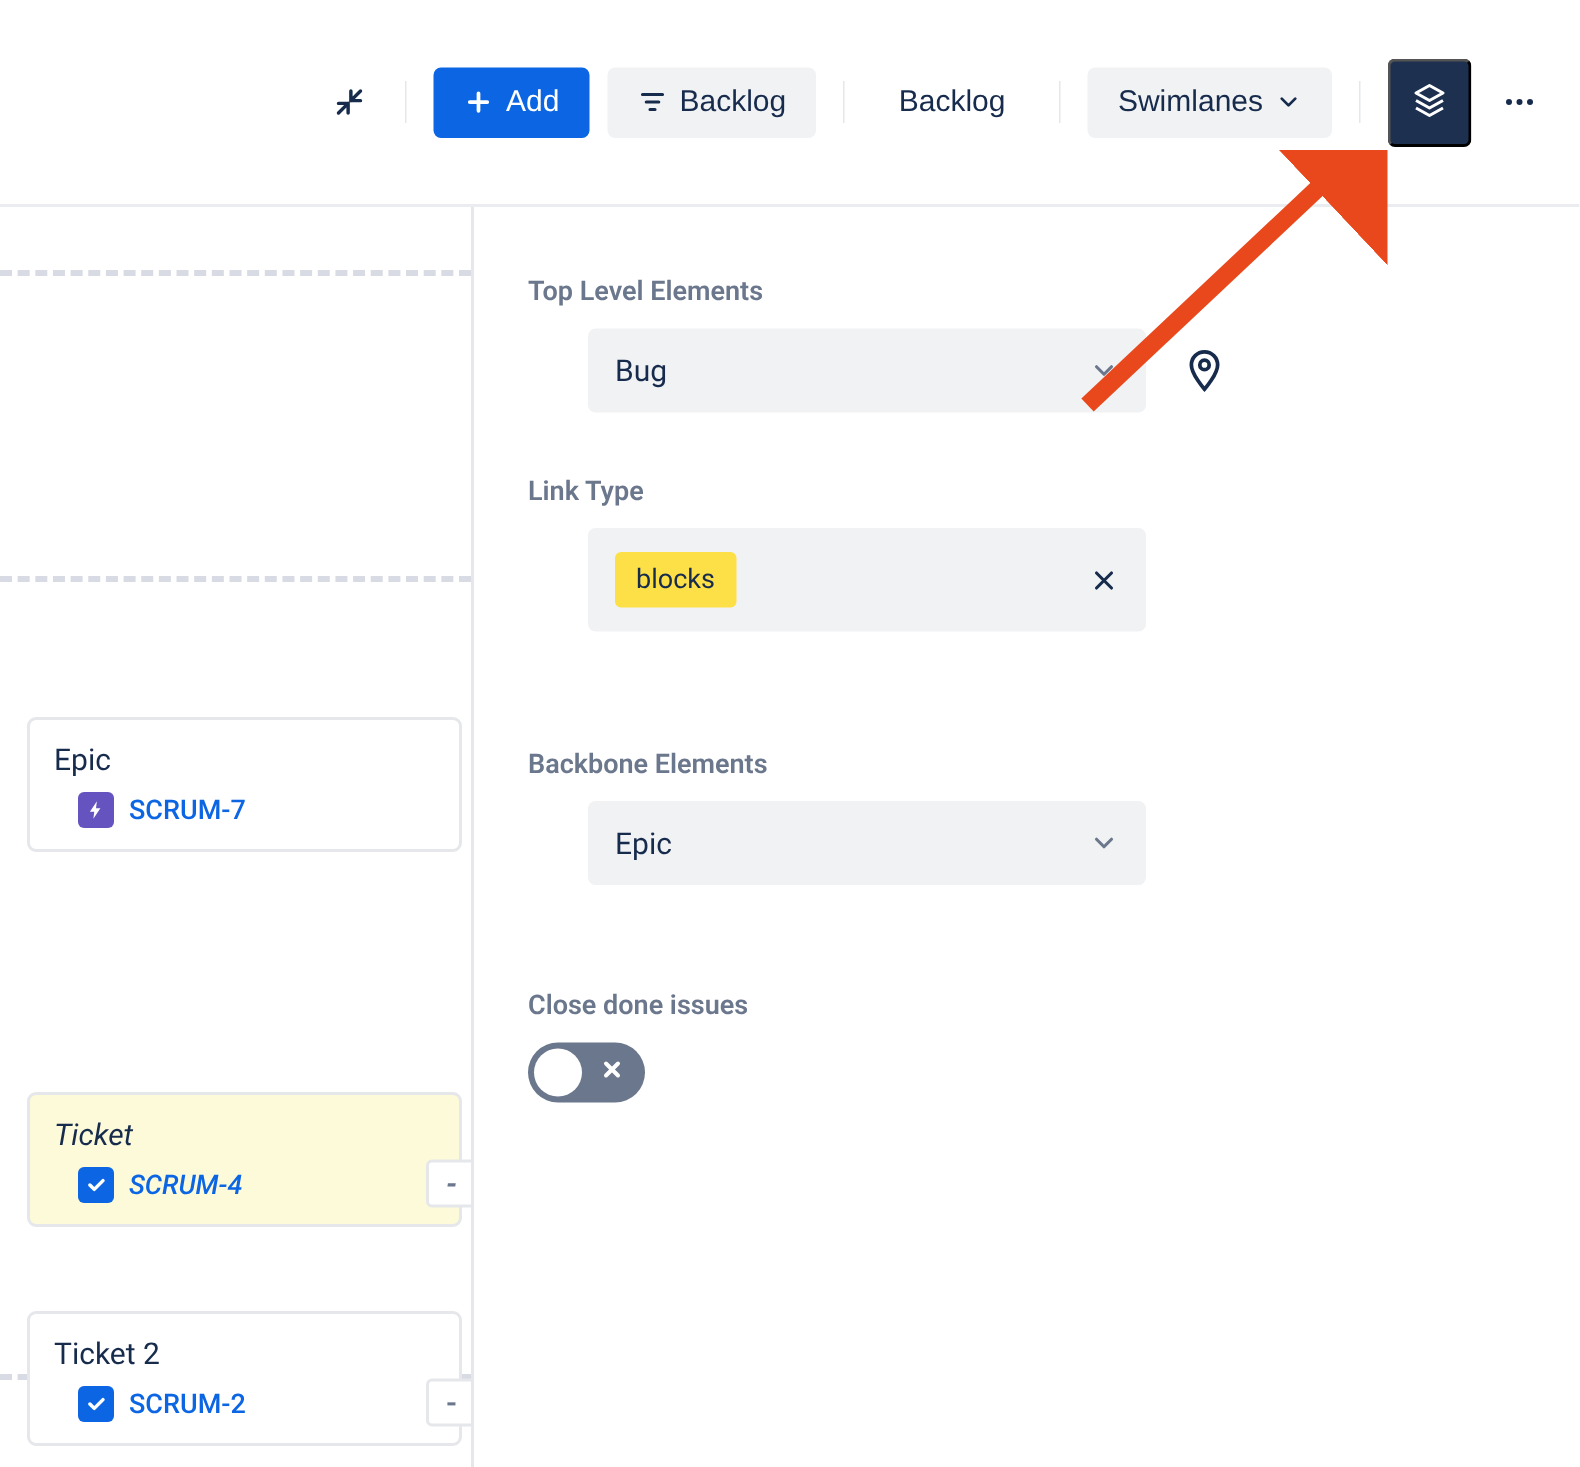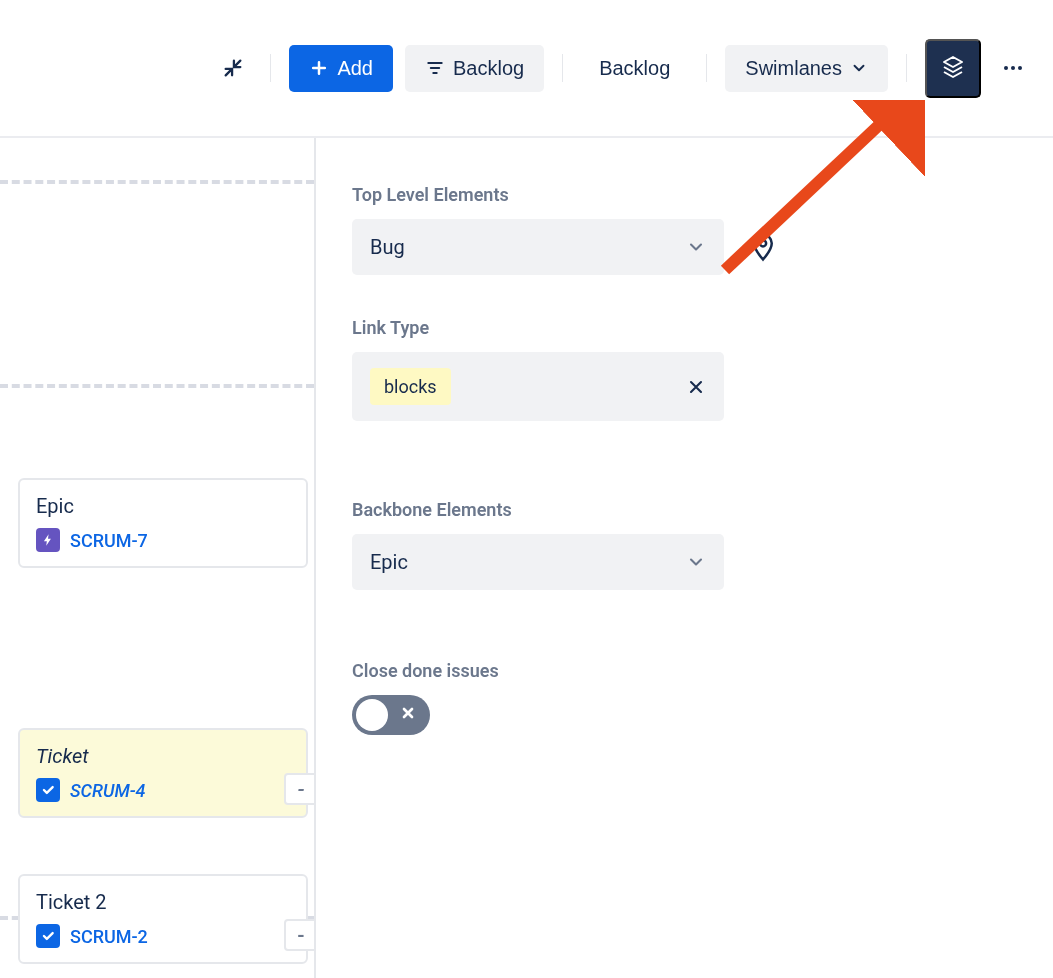--- a/index.html
+++ b/index.html
@@ -76,21 +76,21 @@
 .card {
   position: absolute;
   left: 18px;
   background: #fff;
   border: 2px solid #e5e7eb;
   border-radius: 6px;
   padding: 14px 16px;
   width: 290px;
 }
 .card-title { font-size: 20px; color: #172b4d; margin-bottom: 10px; }
-.card-row { display: flex; align-items: center; gap: 10px; }
+.card-row { display: flex; align-items: center; gap: 10px; margin-left: 16px; }
 .card-key { color: #0c66e4; font-size: 18px; font-weight: 500; }
 .epic-icon { width: 24px; height: 24px; background: #6554c0; border-radius: 4px; display: flex; align-items: center; justify-content: center; }
 .task-icon { width: 24px; height: 24px; background: #0c66e4; border-radius: 4px; display: flex; align-items: center; justify-content: center; }
 .card-yellow { background: #fcfad9; font-style: italic; }
 .tiny-btn {
   position: absolute;
   right: -12px;
   top: 50%;
   width: 34px;
   height: 32px;
@@ -118,25 +118,26 @@
   background: #f1f2f4;
   border-radius: 5px;
   padding: 16px 18px;
   display: flex;
   align-items: center;
   justify-content: space-between;
   width: 372px;
   font-size: 20px;
   color: #172b4d;
   cursor: pointer;
+  margin-left: 40px;
 }
 .row { display: flex; align-items: center; gap: 24px; }
 
 .chip {
-  background: #fef9c3;
+  background: #fde047;
   padding: 8px 14px;
   border-radius: 4px;
   font-size: 18px;
   color: #172b4d;
 }
 
 .toggle {
   width: 78px;
   height: 40px;
   background: #6b778c;

